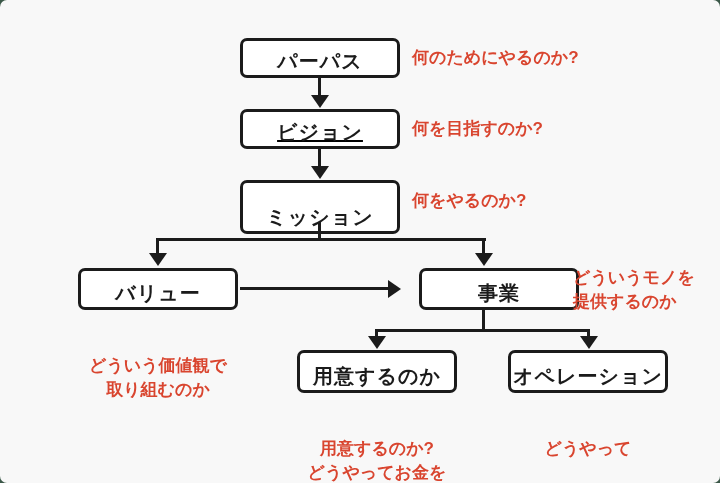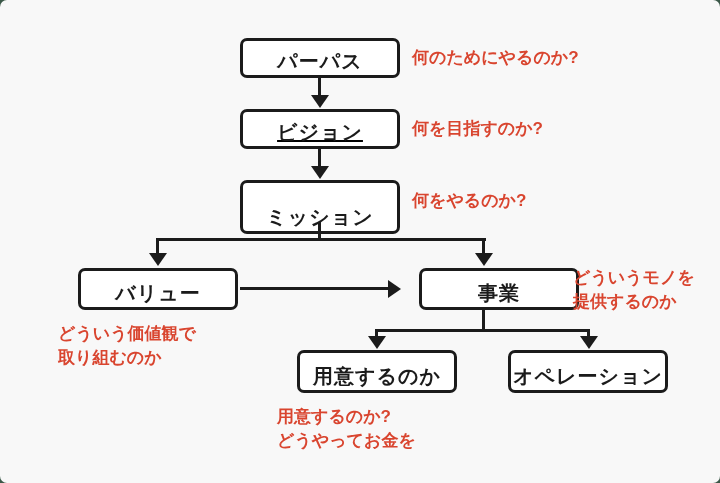--- a/index.html
+++ b/index.html
@@ -35,21 +35,21 @@
   }
   .ann {
     position: absolute;
     color: var(--annotation-text, #d9452f);
     font-weight: 700;
     font-size: 17px;
     line-height: 24px;
     white-space: nowrap;
   }
   .ann-right { text-align: left; line-height: 20px; }
-  .ann-below { text-align: left; }
+  .ann-below { text-align: center; margin-top: 32px; }
   .ann span { display: block; }
   .shaft {
     position: absolute;
     background: var(--connector, #1b1b1b);
   }
   .ah-down {
     position: absolute;
     width: 0; height: 0;
     border-left: 9px solid transparent;
     border-right: 9px solid transparent;
@@ -117,20 +117,21 @@
     <span>どういうモノを</span>
     <span>提供するのか</span>
   </div>
 
   <div class="ann ann-below" style="left:277px; top:405px; width:200px;">
     <span>用意するのか?</span>
     <span>どうやってお金を</span>
   </div>
 
   <div class="ann ann-below" style="left:488px; top:405px; width:200px;">
+    <span>どうやって</span>
   </div>
 
   <div class="shaft" style="left:318px; top:78px; width:3px; height:19px;"></div>
   <div class="ah-down" style="left:311px; top:95px;"></div>
 
   <div class="shaft" style="left:318px; top:149px; width:3px; height:19px;"></div>
   <div class="ah-down" style="left:311px; top:166px;"></div>
 
   <div class="shaft" style="left:318px; top:222px; width:3px; height:19px;"></div>
   <div class="shaft" style="left:156px; top:238px; width:330px; height:3px;"></div>

